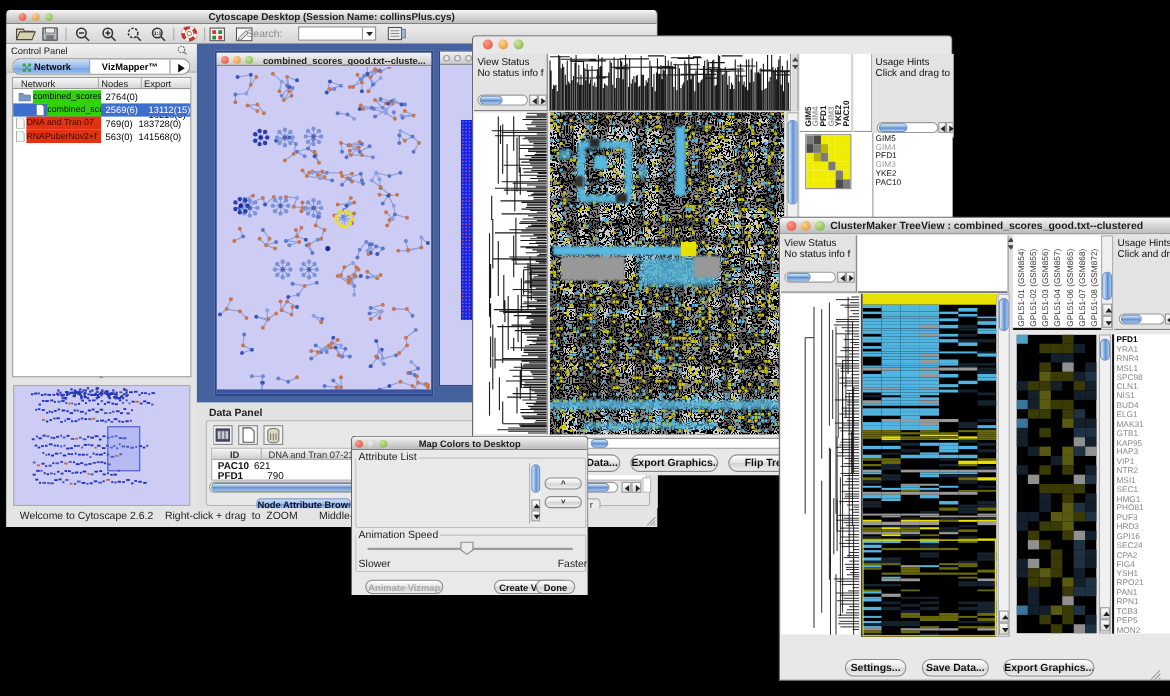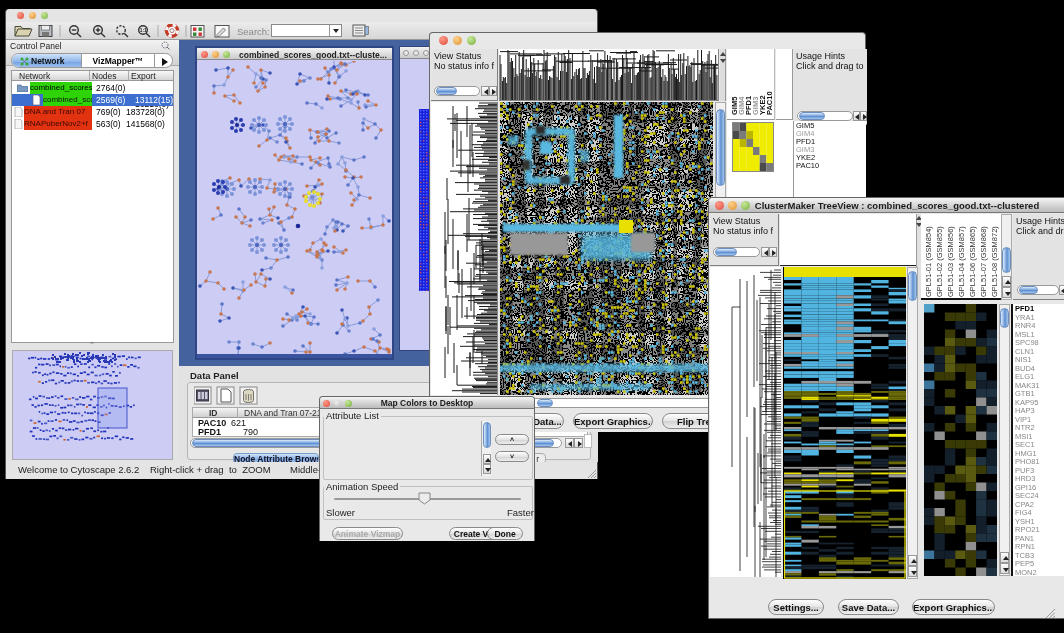--- a/index.html
+++ b/index.html
@@ -15,20 +15,21 @@
 .ar{border-top:3px solid transparent;border-bottom:3px solid transparent;border-left:4px solid #222;}
 .au{border-left:3px solid transparent;border-right:3px solid transparent;border-bottom:4px solid #222;}
 .ad{border-left:3px solid transparent;border-right:3px solid transparent;border-top:4px solid #222;}
 .arrbox{position:absolute;background:linear-gradient(#fdfdfd,#dadada);border:1px solid #999;}
 .panel{position:absolute;background:#e3e3e3;border-right:1px solid #808080;border-bottom:1px solid #808080;font-size:9px;color:#111;}
 .rl{position:absolute;transform-origin:0 0;transform:rotate(-90deg);white-space:nowrap;font-size:7.5px;font-weight:bold;color:#111;}
 svg{display:block;}
 </style></head><body>
 
 <div class="abs" style="left:5px;top:9px;width:593px;height:470px;background:#e4e4e4;border-radius:4px 4px 0 0;border-left:1px solid #555;border-right:1px solid #555;">
+  <div class="titlebar" style="top:0;height:13px;border-radius:4px 4px 0 0;font-size:9px;line-height:13px;">Cytoscape Desktop (Session Name: collinsPlus.cys)</div>
   <div class="tl" style="left:11px;top:3px;width:7px;height:7px;background:radial-gradient(circle at 35% 30%,#ff9a8a,#dd4a3a);"></div>
   <div class="tl" style="left:23px;top:3px;width:7px;height:7px;background:radial-gradient(circle at 35% 30%,#ffd28a,#dd8f33);"></div>
   <div class="tl" style="left:35px;top:3px;width:7px;height:7px;background:radial-gradient(circle at 35% 30%,#c8e89a,#77b03f);"></div>
 
   <div class="abs" style="left:0;top:13px;width:100%;height:18px;background:linear-gradient(#ececec,#d6d6d6);border-bottom:1px solid #9a9a9a;">
     <svg class="abs" style="left:8px;top:2px;" width="225" height="14" xmlns="http://www.w3.org/2000/svg">
       <path d="M1 12L4 5h14l-3 7zM1 12V2.5h6l1.5 2h7.5V5" fill="#d8d2b0" stroke="#4a4a3a" stroke-width="1"></path>
       <rect x="25" y="1.5" width="13" height="11" fill="#b5bac0" stroke="#444"></rect>
         <rect x="27.5" y="1.5" width="8" height="4.5" fill="#eee" stroke="#555" stroke-width=".6"></rect>
         <rect x="28" y="8" width="7" height="4.5" fill="#777"></rect>
@@ -53,21 +54,21 @@
       <circle cx="158" cy="6.6" r="5.6" fill="none" stroke="#f6f6f6" stroke-width="3" stroke-dasharray="3.4 5.4"></circle>
       <circle cx="158" cy="6.6" r="2.1" fill="#eee" stroke="#833" stroke-width=".6"></circle>
       <rect x="177" y="1.5" width="13" height="11.5" fill="#f4f4f4" stroke="#555"></rect>
       <rect x="179" y="3.5" width="3.4" height="3.4" fill="#c33"></rect>
         <rect x="184.5" y="3.5" width="3.4" height="3.4" fill="#383"></rect>
         <rect x="179" y="8.5" width="3.4" height="3.4" fill="#383"></rect>
         <rect x="184.5" y="8.5" width="3.4" height="3.4" fill="#c33"></rect>
       <rect x="201" y="1.5" width="14" height="11.5" fill="#f8f8f8" stroke="#555"></rect>
       <path d="M203 10.5l6.5-6.5 2 2-6.5 6.5h-2z" fill="#ddd" stroke="#555" stroke-width=".7"></path>
     </svg>
-    <span class="abs" style="left:231px;top:4px;font-size:9.5px;color:#888;">Search:</span>
+    <span class="abs" style="left:218px;top:4px;font-size:9.5px;color:#888;">Search:</span>
     <div class="abs" style="left:265px;top:2px;width:71px;height:13px;background:#fff;border:1px solid #8a8a8a;">
       <div class="abs" style="right:0;top:0;width:12px;height:11px;border-left:1px solid #999;">
           <span class="arr ad" style="left:3px;top:4px;"></span>
         </div>
     </div>
     <svg class="abs" style="left:346px;top:1px;" width="18" height="15" xmlns="http://www.w3.org/2000/svg">
         <rect x="1" y="2" width="12" height="11" fill="#eee" stroke="#555"></rect>
         <rect x="13" y="3.5" width="3.4" height="8" fill="#9bb8e0" stroke="#555" stroke-width=".6"></rect>
         <line x1="3" y1="5" x2="11" y2="5" stroke="#888"></line>
         <line x1="3" y1="7.5" x2="11" y2="7.5" stroke="#888"></line>

